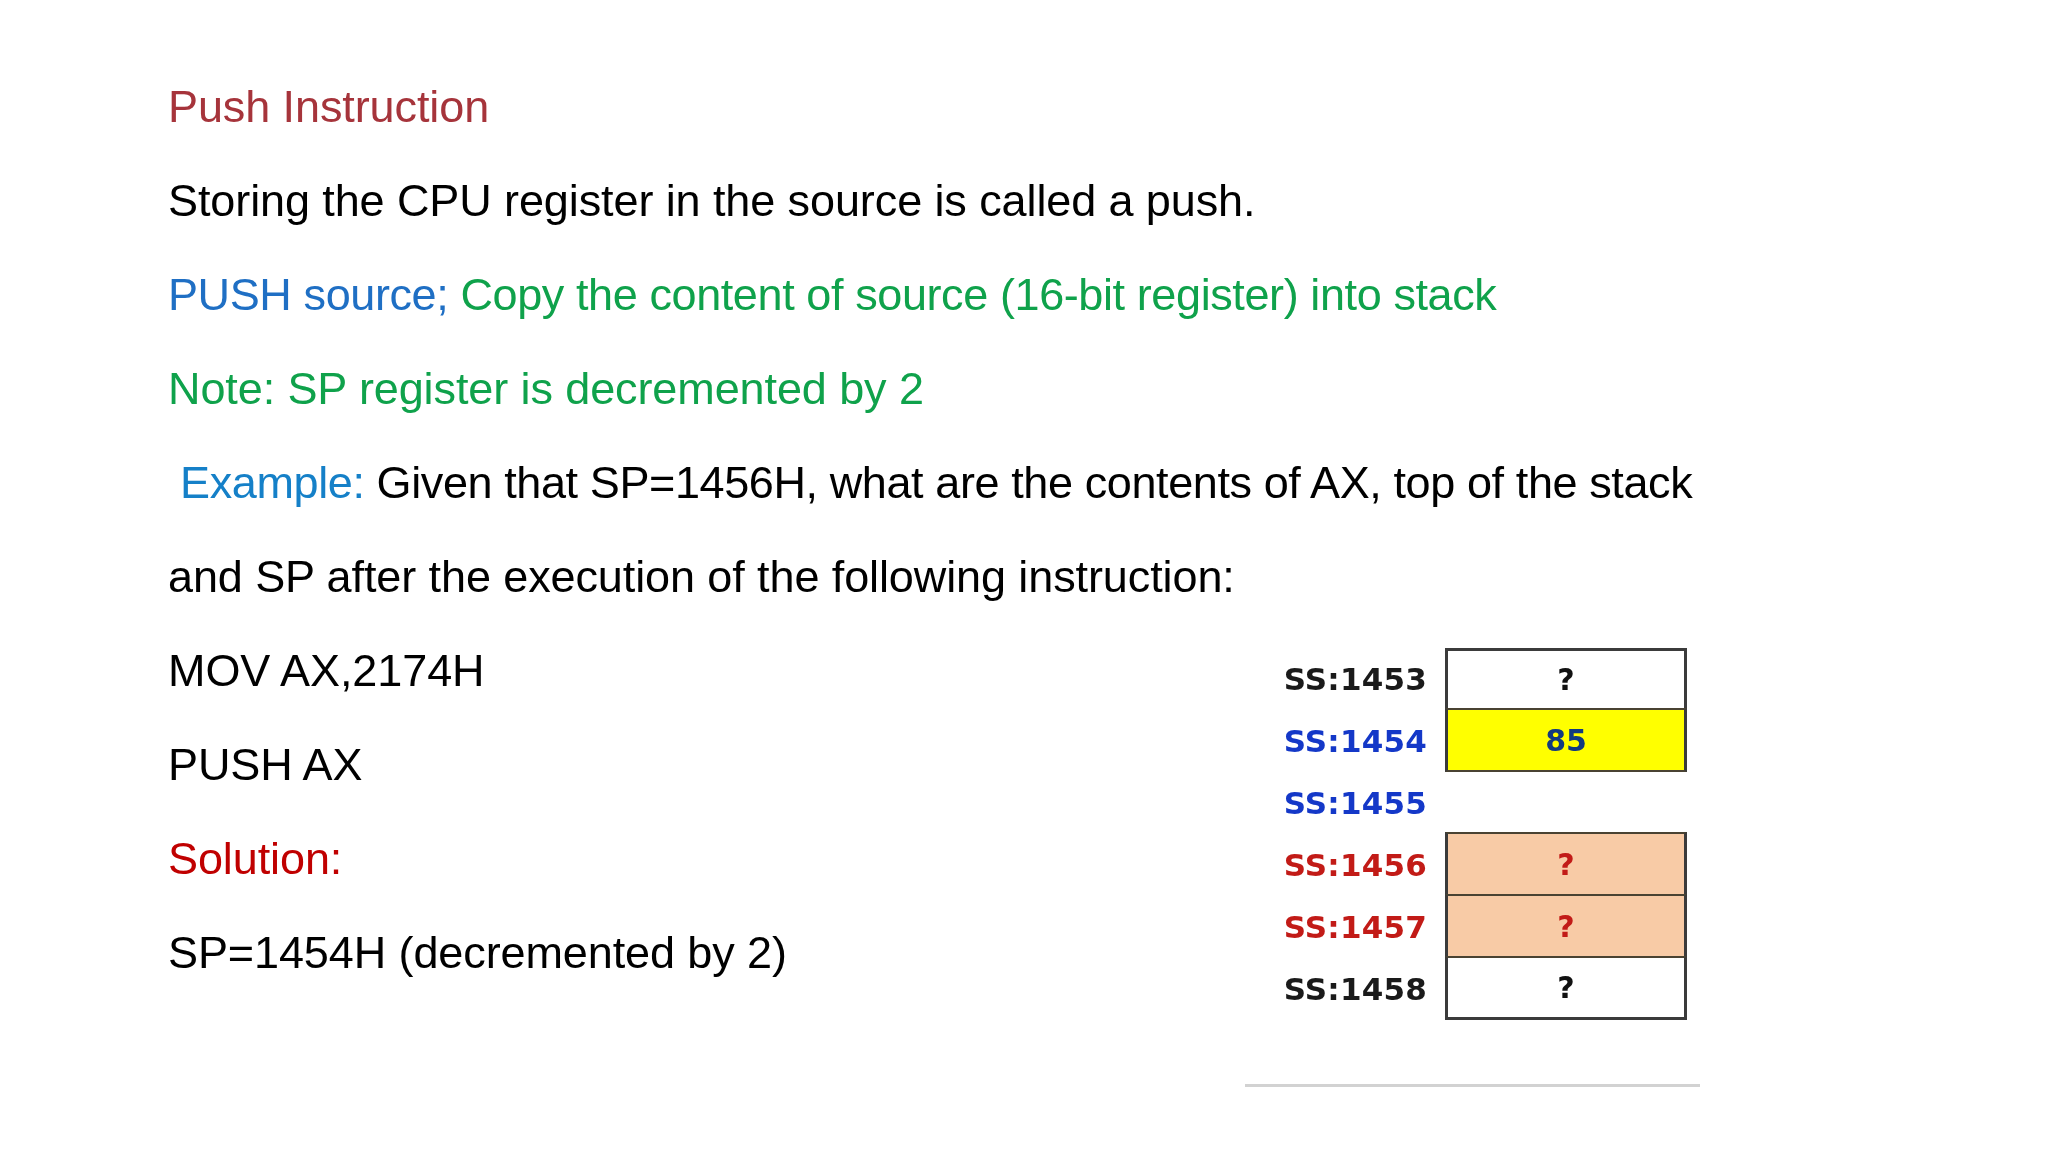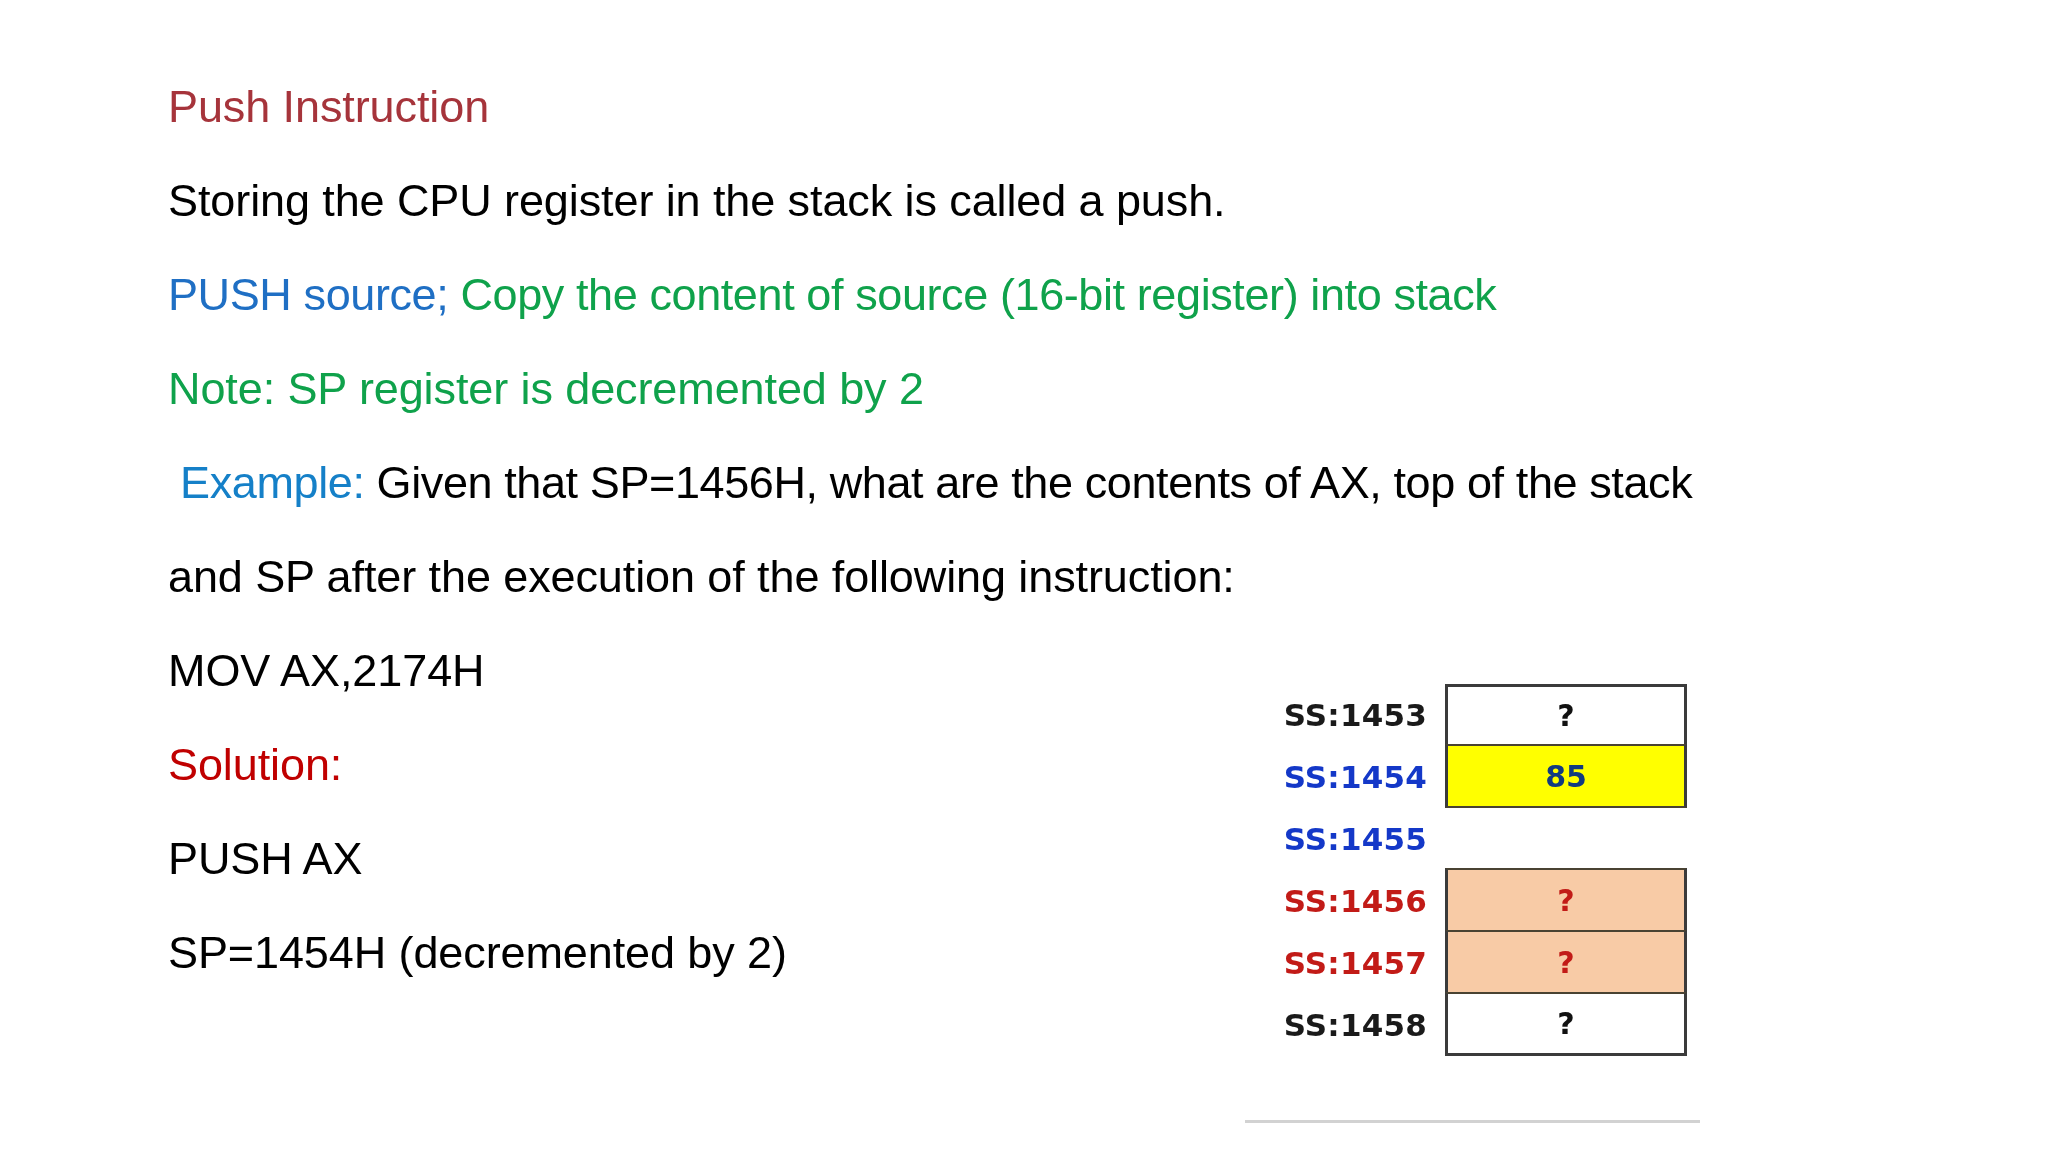--- a/index.html
+++ b/index.html
@@ -54,21 +54,21 @@
   .c-blue-dark  { color: #1F6FC4; }
   .c-blue-light { color: #1580C8; }
   .c-green      { color: #0FA24B; }
   .c-red        { color: #C00000; }
   .c-black      { color: #000000; }
 
   
   .stack-figure {
     position: absolute;
     left: 1245px;
-    top: 684px;
+    top: 648px;
     width: 480px;
     height: 450px;
   }
 
   .stack-rows {
     position: absolute;
     left: 0;
     top: 0;
     width: 480px;
   }
@@ -150,28 +150,28 @@
     background: #d2d2d2;
   }
 </style>
 </head>
 <body>
 
 <div class="slide">
 
   <div class="text-column" id="text-column">
       <div class="line"><span class="seg c-title">Push Instruction</span></div>
-      <div class="line"><span class="seg c-black">Storing the CPU register in the stack is called a push.</span></div>
+      <div class="line"><span class="seg c-black">Storing the CPU register in the source is called a push.</span></div>
       <div class="line tight"><span class="seg c-blue-dark">PUSH source; </span><span class="seg c-green">Copy the content of source (16-bit register) into stack</span></div>
       <div class="line"><span class="seg c-green">Note: SP register is decremented by 2</span></div>
       <div class="line tight"><span class="seg c-blue-light"> Example: </span><span class="seg c-black">Given that SP=1456H, what are the contents of AX, top of the stack</span></div>
       <div class="line"><span class="seg c-black">and SP after the execution of the following instruction:</span></div>
       <div class="line"><span class="seg c-black">MOV AX,2174H</span></div>
+      <div class="line"><span class="seg c-black">PUSH AX</span></div>
       <div class="line"><span class="seg c-red">Solution:</span></div>
-      <div class="line"><span class="seg c-black">PUSH AX</span></div>
       <div class="line"><span class="seg c-black">SP=1454H (decremented by 2)</span></div>
     </div>
 
   <div class="stack-figure">
     <div class="stack-rows" id="stack-rows">
         <div class="stack-row">
           <div class="row-label lbl-black">SS:1453</div>
           <div class="row-cell cell-white val-black">?</div>
         </div>
         <div class="stack-row">

